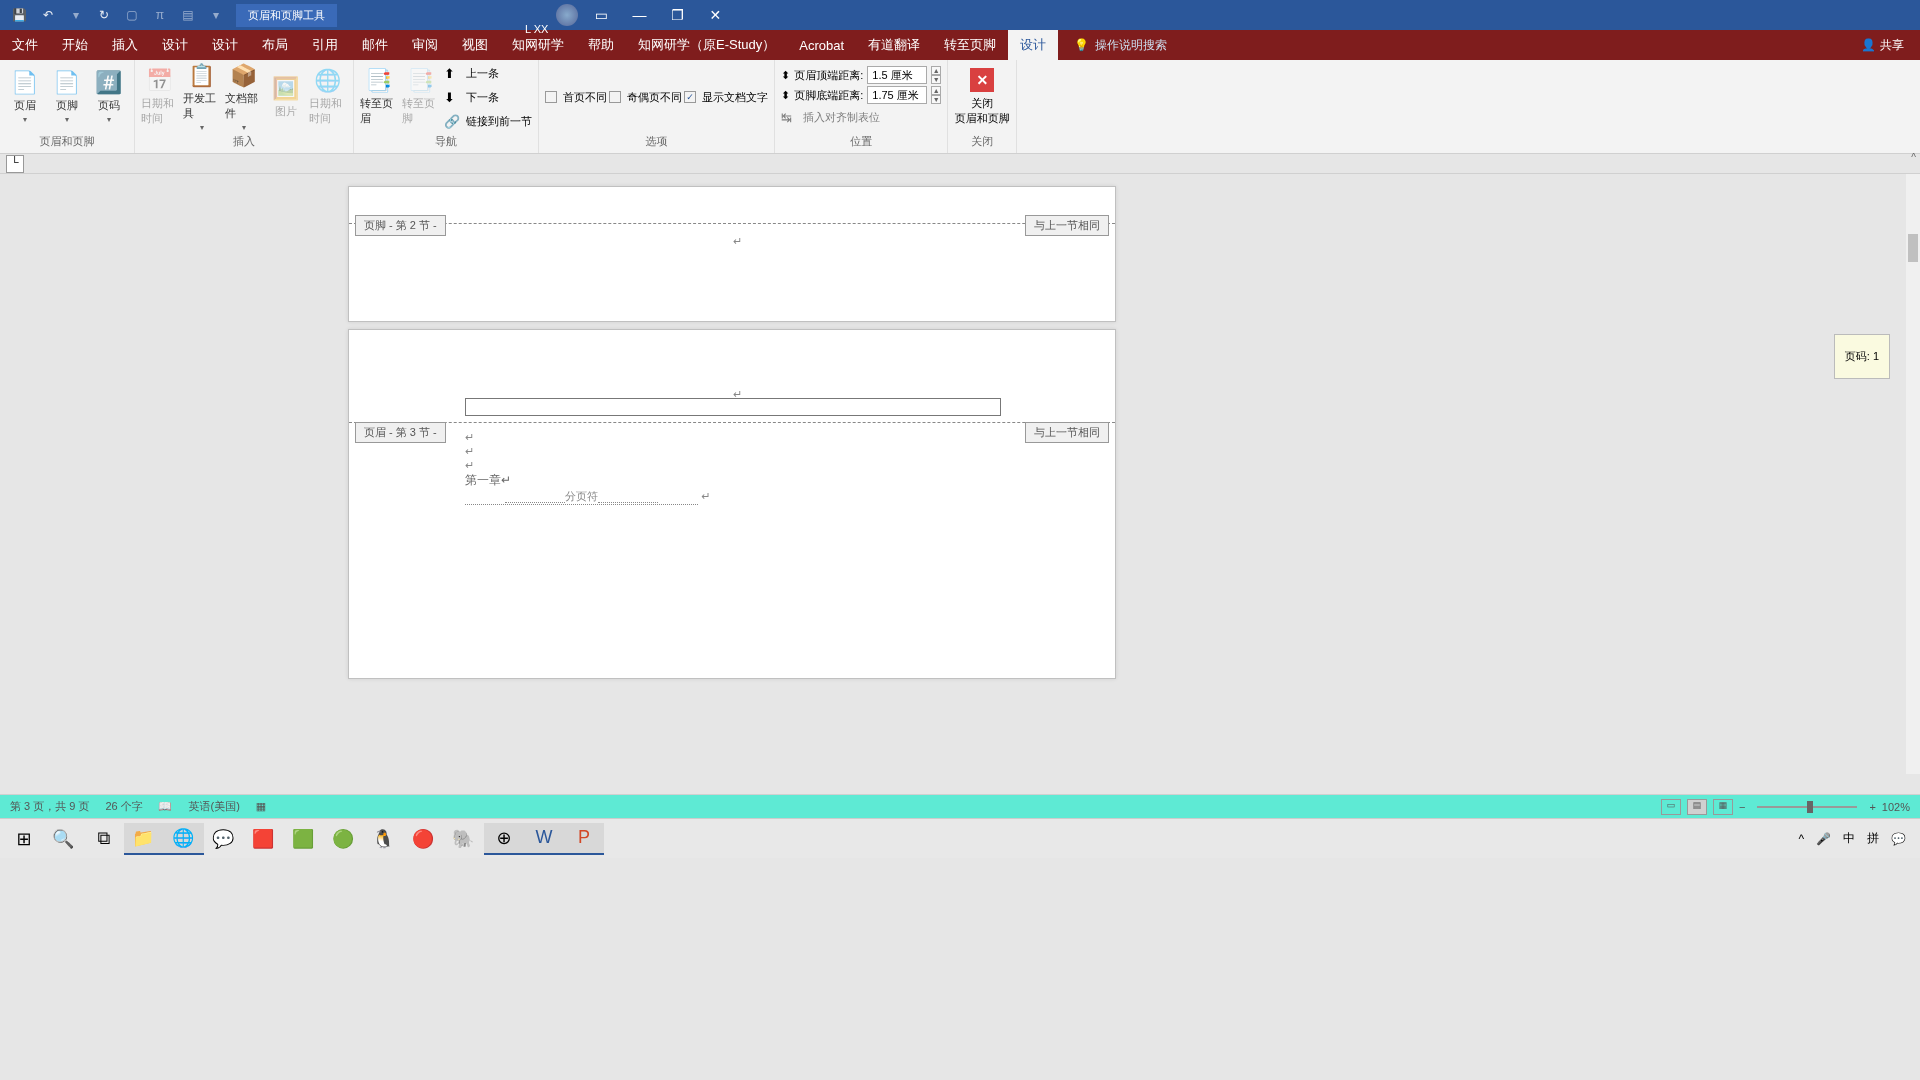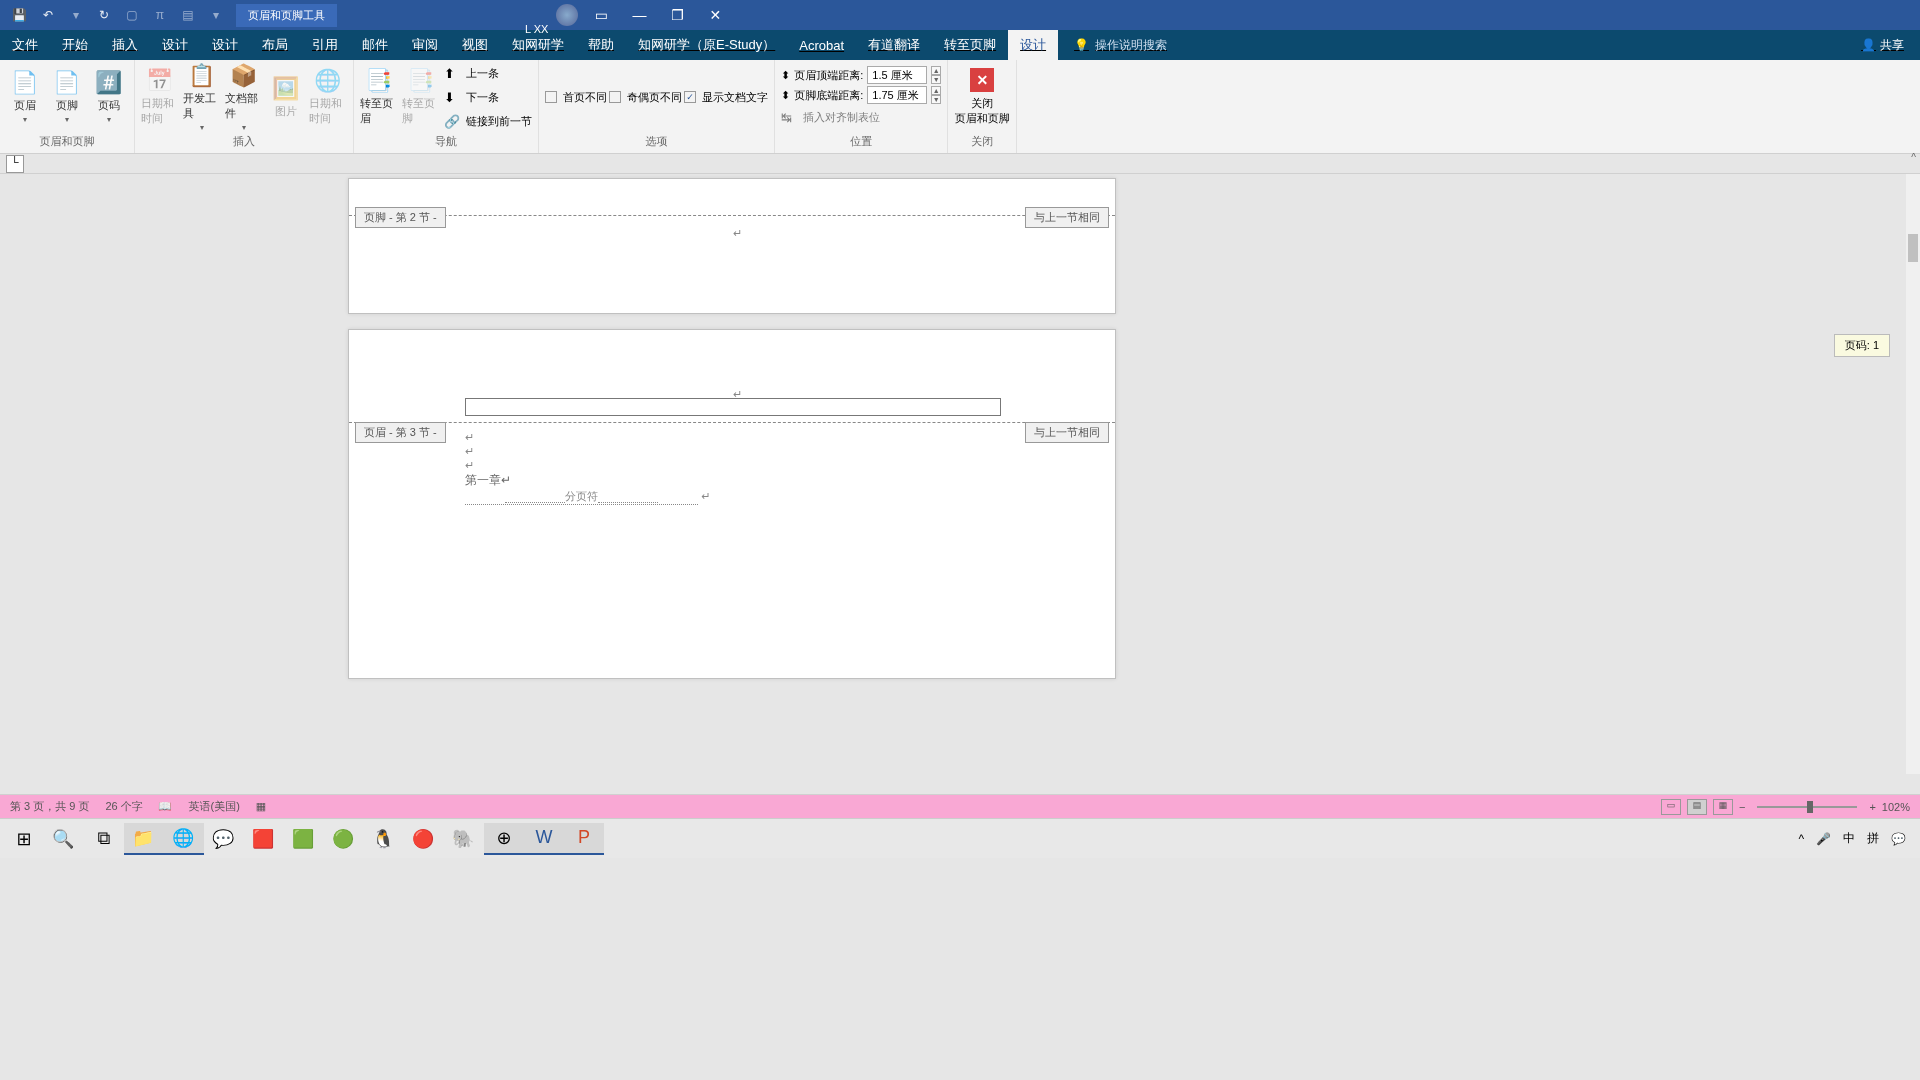--- a/index.html
+++ b/index.html
@@ -9,21 +9,21 @@
     .qat { display: flex; align-items: center; gap: 8px; padding: 0 10px; }
     .qat-btn { width: 20px; height: 20px; display: flex; align-items: center; justify-content: center; color: white; opacity: 0.9; }
     .qat-btn.dim { opacity: 0.5; }
     .title-center { flex: 1; text-align: center; font-size: 12px; }
     .title-right { display: flex; align-items: center; gap: 8px; padding: 0 8px; }
     .contextual-tab { background: #3a6ab8; padding: 4px 12px; font-size: 11px; margin-right: 180px; }
     .user-name { font-size: 11px; margin-top: 28px; }
     .avatar { width: 22px; height: 22px; border-radius: 50%; background: radial-gradient(circle, #88aacc, #556699); }
     .win-btn { width: 30px; height: 30px; display: flex; align-items: center; justify-content: center; font-size: 14px; }
     
-    .menu-bar { height: 30px; background: #0c4a6e; display: flex; align-items: center; text-decoration: underline; }
+    .menu-bar { height: 30px; background: #7f1d1d; display: flex; align-items: center; }
     .menu-tabs { display: flex; align-items: stretch; height: 100%; }
     .menu-tab { padding: 0 12px; color: white; display: flex; align-items: center; font-size: 13px; cursor: pointer; }
     .menu-tab.active { background: #f3f3f3; color: #2b579a; }
     .tell-me { display: flex; align-items: center; gap: 6px; padding: 0 16px; color: #cde; }
     .share-btn { margin-left: auto; padding: 0 16px; display: flex; align-items: center; gap: 4px; color: white; }
     
     .ribbon { height: 94px; background: #f3f3f3; display: flex; border-bottom: 1px solid #d0d0d0; }
     .ribbon-group { display: flex; flex-direction: column; border-right: 1px solid #e0e0e0; padding: 2px 6px; }
     .group-content { flex: 1; display: flex; align-items: center; gap: 4px; }
     .group-label { text-align: center; font-size: 11px; color: #666; padding: 2px 0; }
@@ -40,34 +40,34 @@
     .spinner-btns span { width: 10px; height: 9px; border: 1px solid #aaa; background: #f8f8f8; font-size: 7px; text-align: center; line-height: 7px; color: #666; }
     .close-btn { display: flex; flex-direction: column; align-items: center; justify-content: center; width: 56px; height: 70px; font-size: 11px; }
     .close-x { width: 24px; height: 24px; background: #d94040; color: white; display: flex; align-items: center; justify-content: center; font-weight: bold; font-size: 14px; margin-bottom: 4px; }
     
     .ruler-area { height: 20px; background: #e6e6e6; display: flex; align-items: center; border-bottom: 1px solid #d0d0d0; }
     .tab-sel { width: 18px; height: 18px; border: 1px solid #999; background: white; margin-left: 6px; font-size: 11px; text-align: center; }
     .ruler { flex: 1; font-size: 9px; color: #666; display: flex; justify-content: center; }
     
     .canvas { position: relative; height: 620px; background: #e6e6e6; overflow: hidden; }
     .page { position: absolute; left: 348px; background: white; border: 1px solid #c0c0c0; box-shadow: 0 0 4px rgba(0,0,0,0.1); }
-    .page1 { top: 4px; width: 768px; height: 136px; }
+    .page1 { top: 12px; width: 768px; height: 136px; }
     .page2 { top: 155px; width: 768px; height: 350px; }
     .hf-dotted { border-top: 1px dashed #888; height: 0; }
     .hf-label { position: absolute; background: #f0f0f0; border: 1px solid #999; padding: 2px 8px; font-size: 11px; color: #555; }
     .content-frame { position: absolute; border: 1px solid #777; }
     .para-mark { color: #888; font-size: 11px; }
     .page-content { position: absolute; left: 116px; color: #666; font-size: 12px; }
     .page-break { border-bottom: 1px dotted #888; display: inline-block; padding: 0 40px; color: #888; font-size: 11px; }
     
     .scroll-right { position: absolute; right: 0; top: 0; width: 14px; height: 600px; background: #f0f0f0; }
     .scroll-thumb { position: absolute; width: 10px; left: 2px; top: 60px; height: 28px; background: #c0c0c0; }
-    .page-tooltip { position: absolute; right: 30px; top: 160px; background: #fafae0; border: 1px solid #bbb; padding: 3px 10px; font-size: 11px; }
-    
-    .status-bar { height: 24px; background: #f9a8d4; border-top: 1px solid #d0d0d0; display: flex; align-items: center; padding: 0 10px; font-size: 11px; color: #555; gap: 16px; }
+    .page-tooltip { position: absolute; right: 30px; top: 160px; background: #fafae0; border: 1px solid #bbb; padding: 14px 10px; font-size: 11px; }
+    
+    .status-bar { height: 24px; background: #5eead4; border-top: 1px solid #d0d0d0; display: flex; align-items: center; padding: 0 10px; font-size: 11px; color: #555; gap: 16px; }
     .status-right { margin-left: auto; display: flex; align-items: center; gap: 6px; }
     .view-btn { width: 20px; height: 16px; border: 1px solid #999; font-size: 9px; text-align: center; }
     .view-btn.active { background: #d0d0d0; }
     .zoom-slider { width: 100px; height: 2px; background: #999; position: relative; margin: 0 6px; }
     .zoom-handle { position: absolute; width: 6px; height: 12px; background: #666; top: -5px; left: 50px; }
     
     .taskbar { height: 40px; background: #e8e8e8; border-top: 1px solid #ccc; display: flex; align-items: center; padding: 0 4px; }
     .task-btn { width: 40px; height: 32px; display: flex; align-items: center; justify-content: center; font-size: 18px; }
     .task-btn.active { border-bottom: 2px solid #2b579a; background: #d8d8d8; }
     .tray { margin-left: auto; display: flex; align-items: center; gap: 12px; padding: 0 10px; font-size: 12px; }

